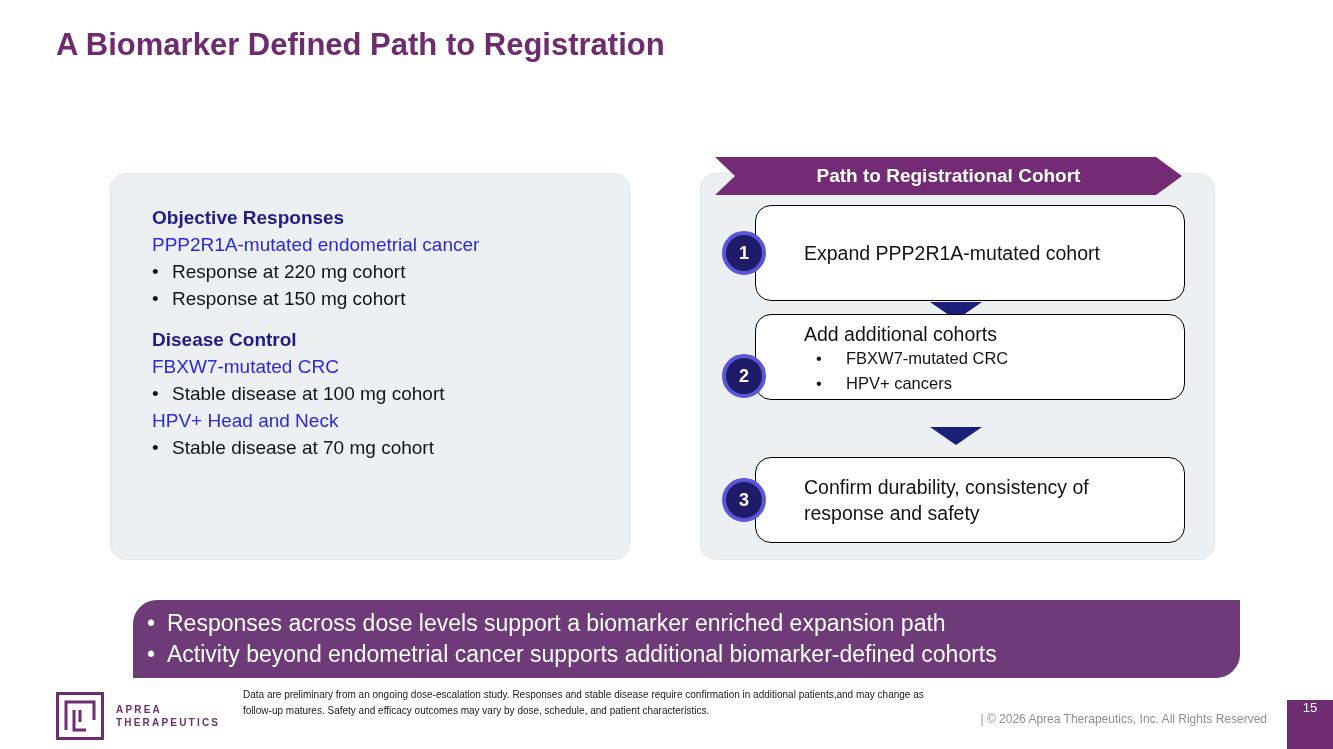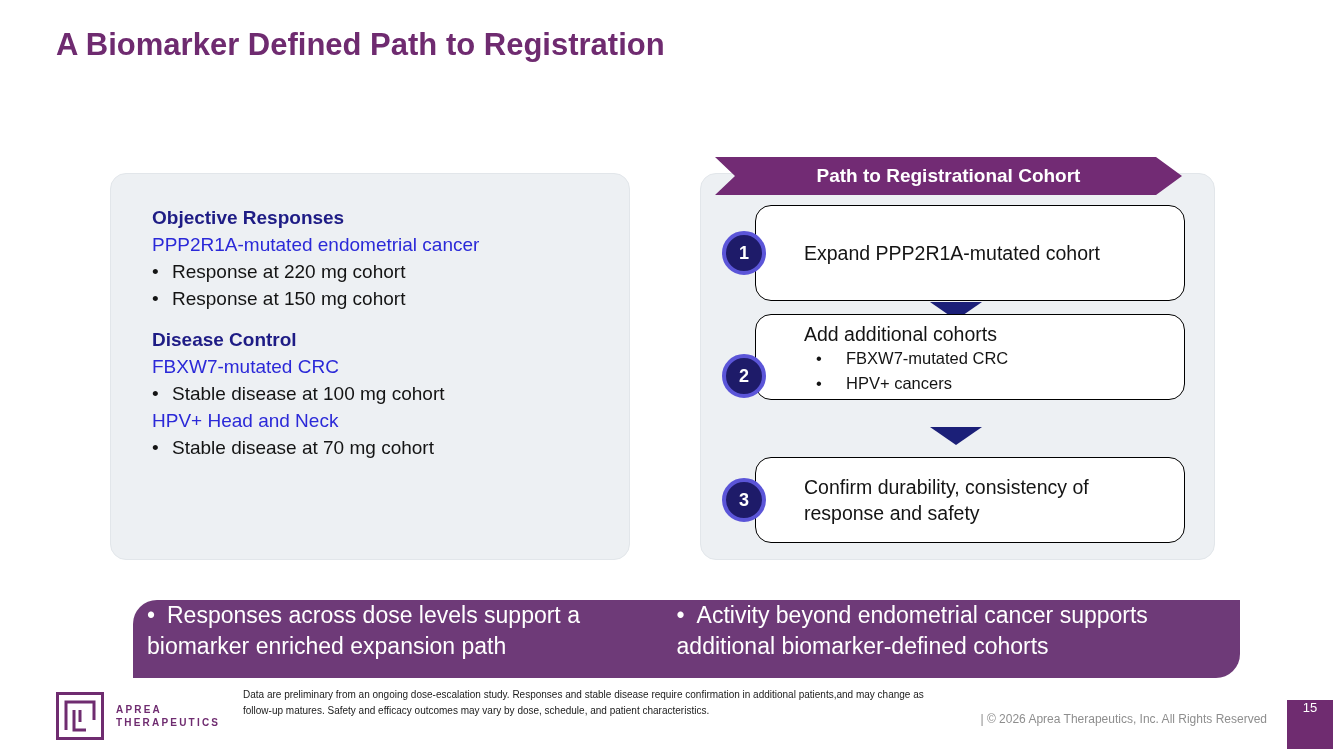--- a/index.html
+++ b/index.html
@@ -59,21 +59,21 @@
   .down-arrow { position:absolute; width:0; height:0;
                 border-left:26px solid transparent; border-right:26px solid transparent;
                 border-top:18px solid #1B1F78; }
   #arrow1 { left:930px; top:302px; }
   #arrow2 { left:930px; top:427px; }
 
   
   #takeaway { position:absolute; left:133px; top:600px; width:1107px; height:78px;
               background:#6E3A78; border-radius:24px 0 24px 0; box-sizing:border-box;
               color:#ffffff; font-size:23px; line-height:31px;
-              display:flex; flex-direction:row; justify-content:center;
+              display:flex; flex-direction:column; justify-content:center;
               padding-left:14px; }
   .tk-bullet::before { content:"\2022"; display:inline-block; width:20px; }
 
   
   #logo { position:absolute; left:56px; top:692px; display:flex; align-items:center; gap:12px; }
   .logo-text { font-size:10px; font-weight:bold; color:#6F2C70;
                letter-spacing:2.2px; line-height:13px; }
   #disclaimer { position:absolute; left:243px; top:687px; width:712px;
                 font-size:10px; line-height:16px; color:#1A1A1A; }
   #copyright { position:absolute; right:66px; top:712px; font-size:12px; color:#8E8E8E; }

